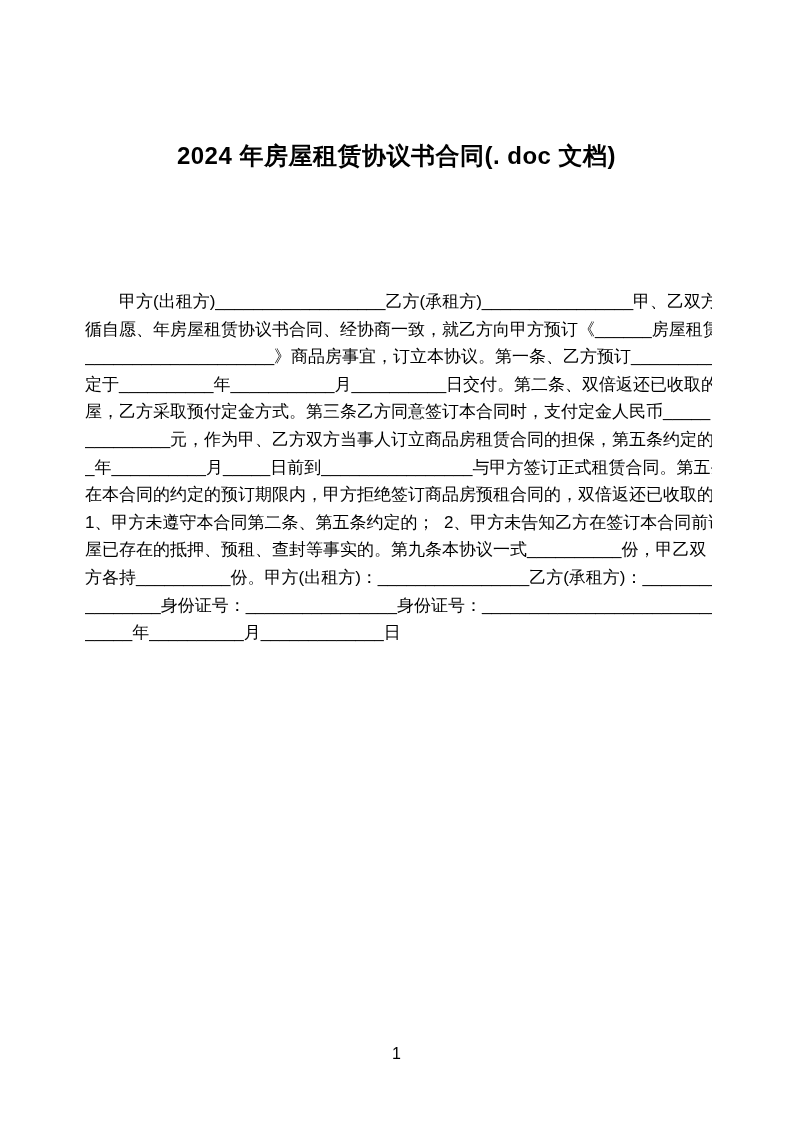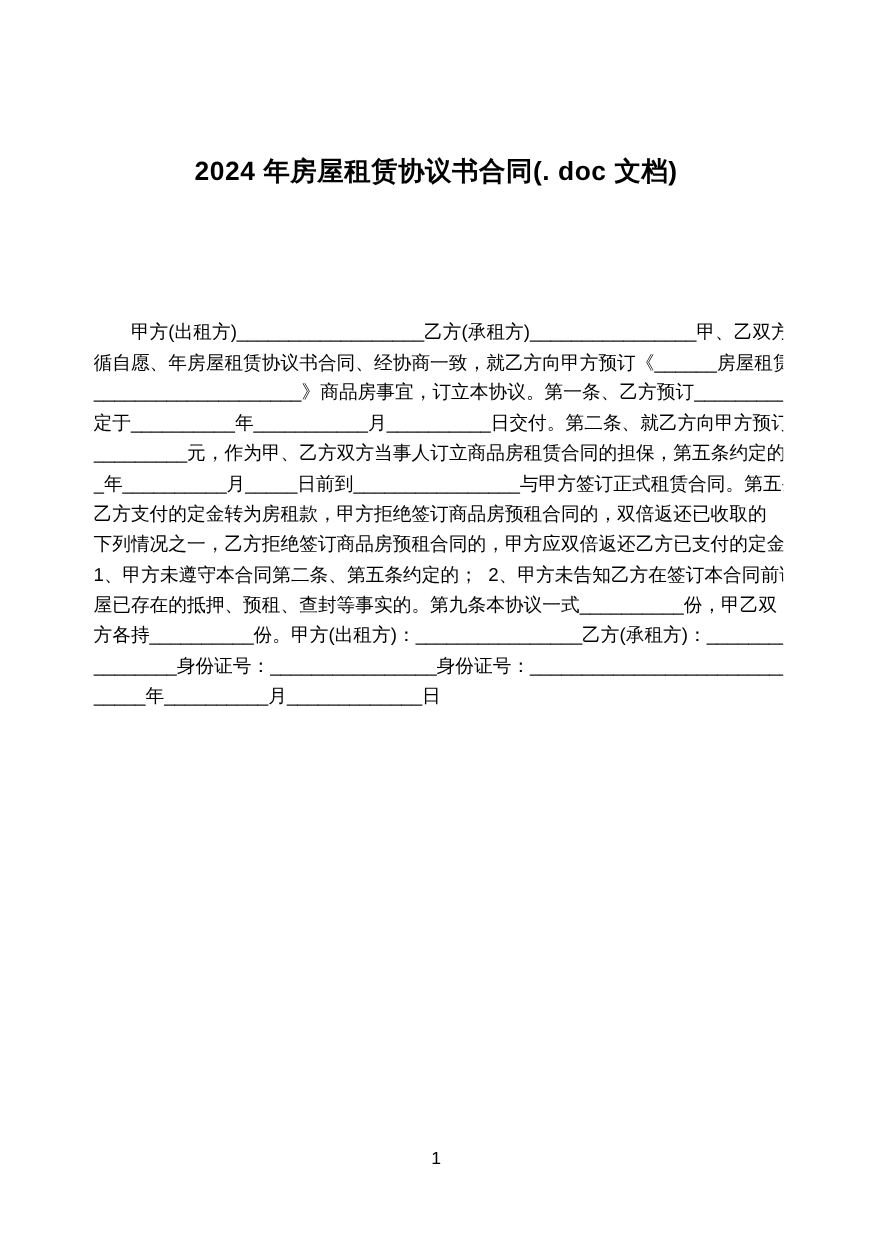--- a/index.html
+++ b/index.html
@@ -58,25 +58,25 @@
 <body>
 
 <div class="page">
 
   <h1 class="doc-title">2024 年房屋租赁协议书合同(. doc 文档)</h1>
 
   <div class="doc-body">
     <div class="body-line first">甲方(出租方)__________________乙方(承租方)________________甲、乙双方遵</div>
     <div class="body-line">循自愿、年房屋租赁协议书合同、经协商一致，就乙方向甲方预订《______房屋租赁</div>
     <div class="body-line">____________________》商品房事宜，订立本协议。第一条、乙方预订______________</div>
-    <div class="body-line">定于__________年___________月__________日交付。第二条、就乙方向甲方预订</div>
+    <div class="body-line">定于__________年___________月__________日交付。第二条、双倍返还已收取的</div>
+    <div class="body-line">屋，乙方采取预付定金方式。第三条乙方同意签订本合同时，支付定金人民币_____</div>
     <div class="body-line">_________元，作为甲、乙方双方当事人订立商品房租赁合同的担保，第五条约定的</div>
     <div class="body-line">_年__________月_____日前到________________与甲方签订正式租赁合同。第五条</div>
-    <div class="body-line">乙方支付的定金转为房租款，甲方拒绝签订商品房预租合同的，双倍返还已收取的</div>
-    <div class="body-line">下列情况之一，乙方拒绝签订商品房预租合同的，甲方应双倍返还乙方已支付的定金</div>
+    <div class="body-line">在本合同的约定的预订期限内，甲方拒绝签订商品房预租合同的，双倍返还已收取的</div>
     <div class="body-line">1、甲方未遵守本合同第二条、第五条约定的；  2、甲方未告知乙方在签订本合同前该房</div>
     <div class="body-line">屋已存在的抵押、预租、查封等事实的。第九条本协议一式__________份，甲乙双</div>
     <div class="body-line">方各持__________份。甲方(出租方)：________________乙方(承租方)：________</div>
     <div class="body-line">________身份证号：________________身份证号：_____________________________</div>
     <div class="body-line">_____年__________月_____________日</div>
   </div>
 
   <div class="page-number">1</div>
 
 </div>

